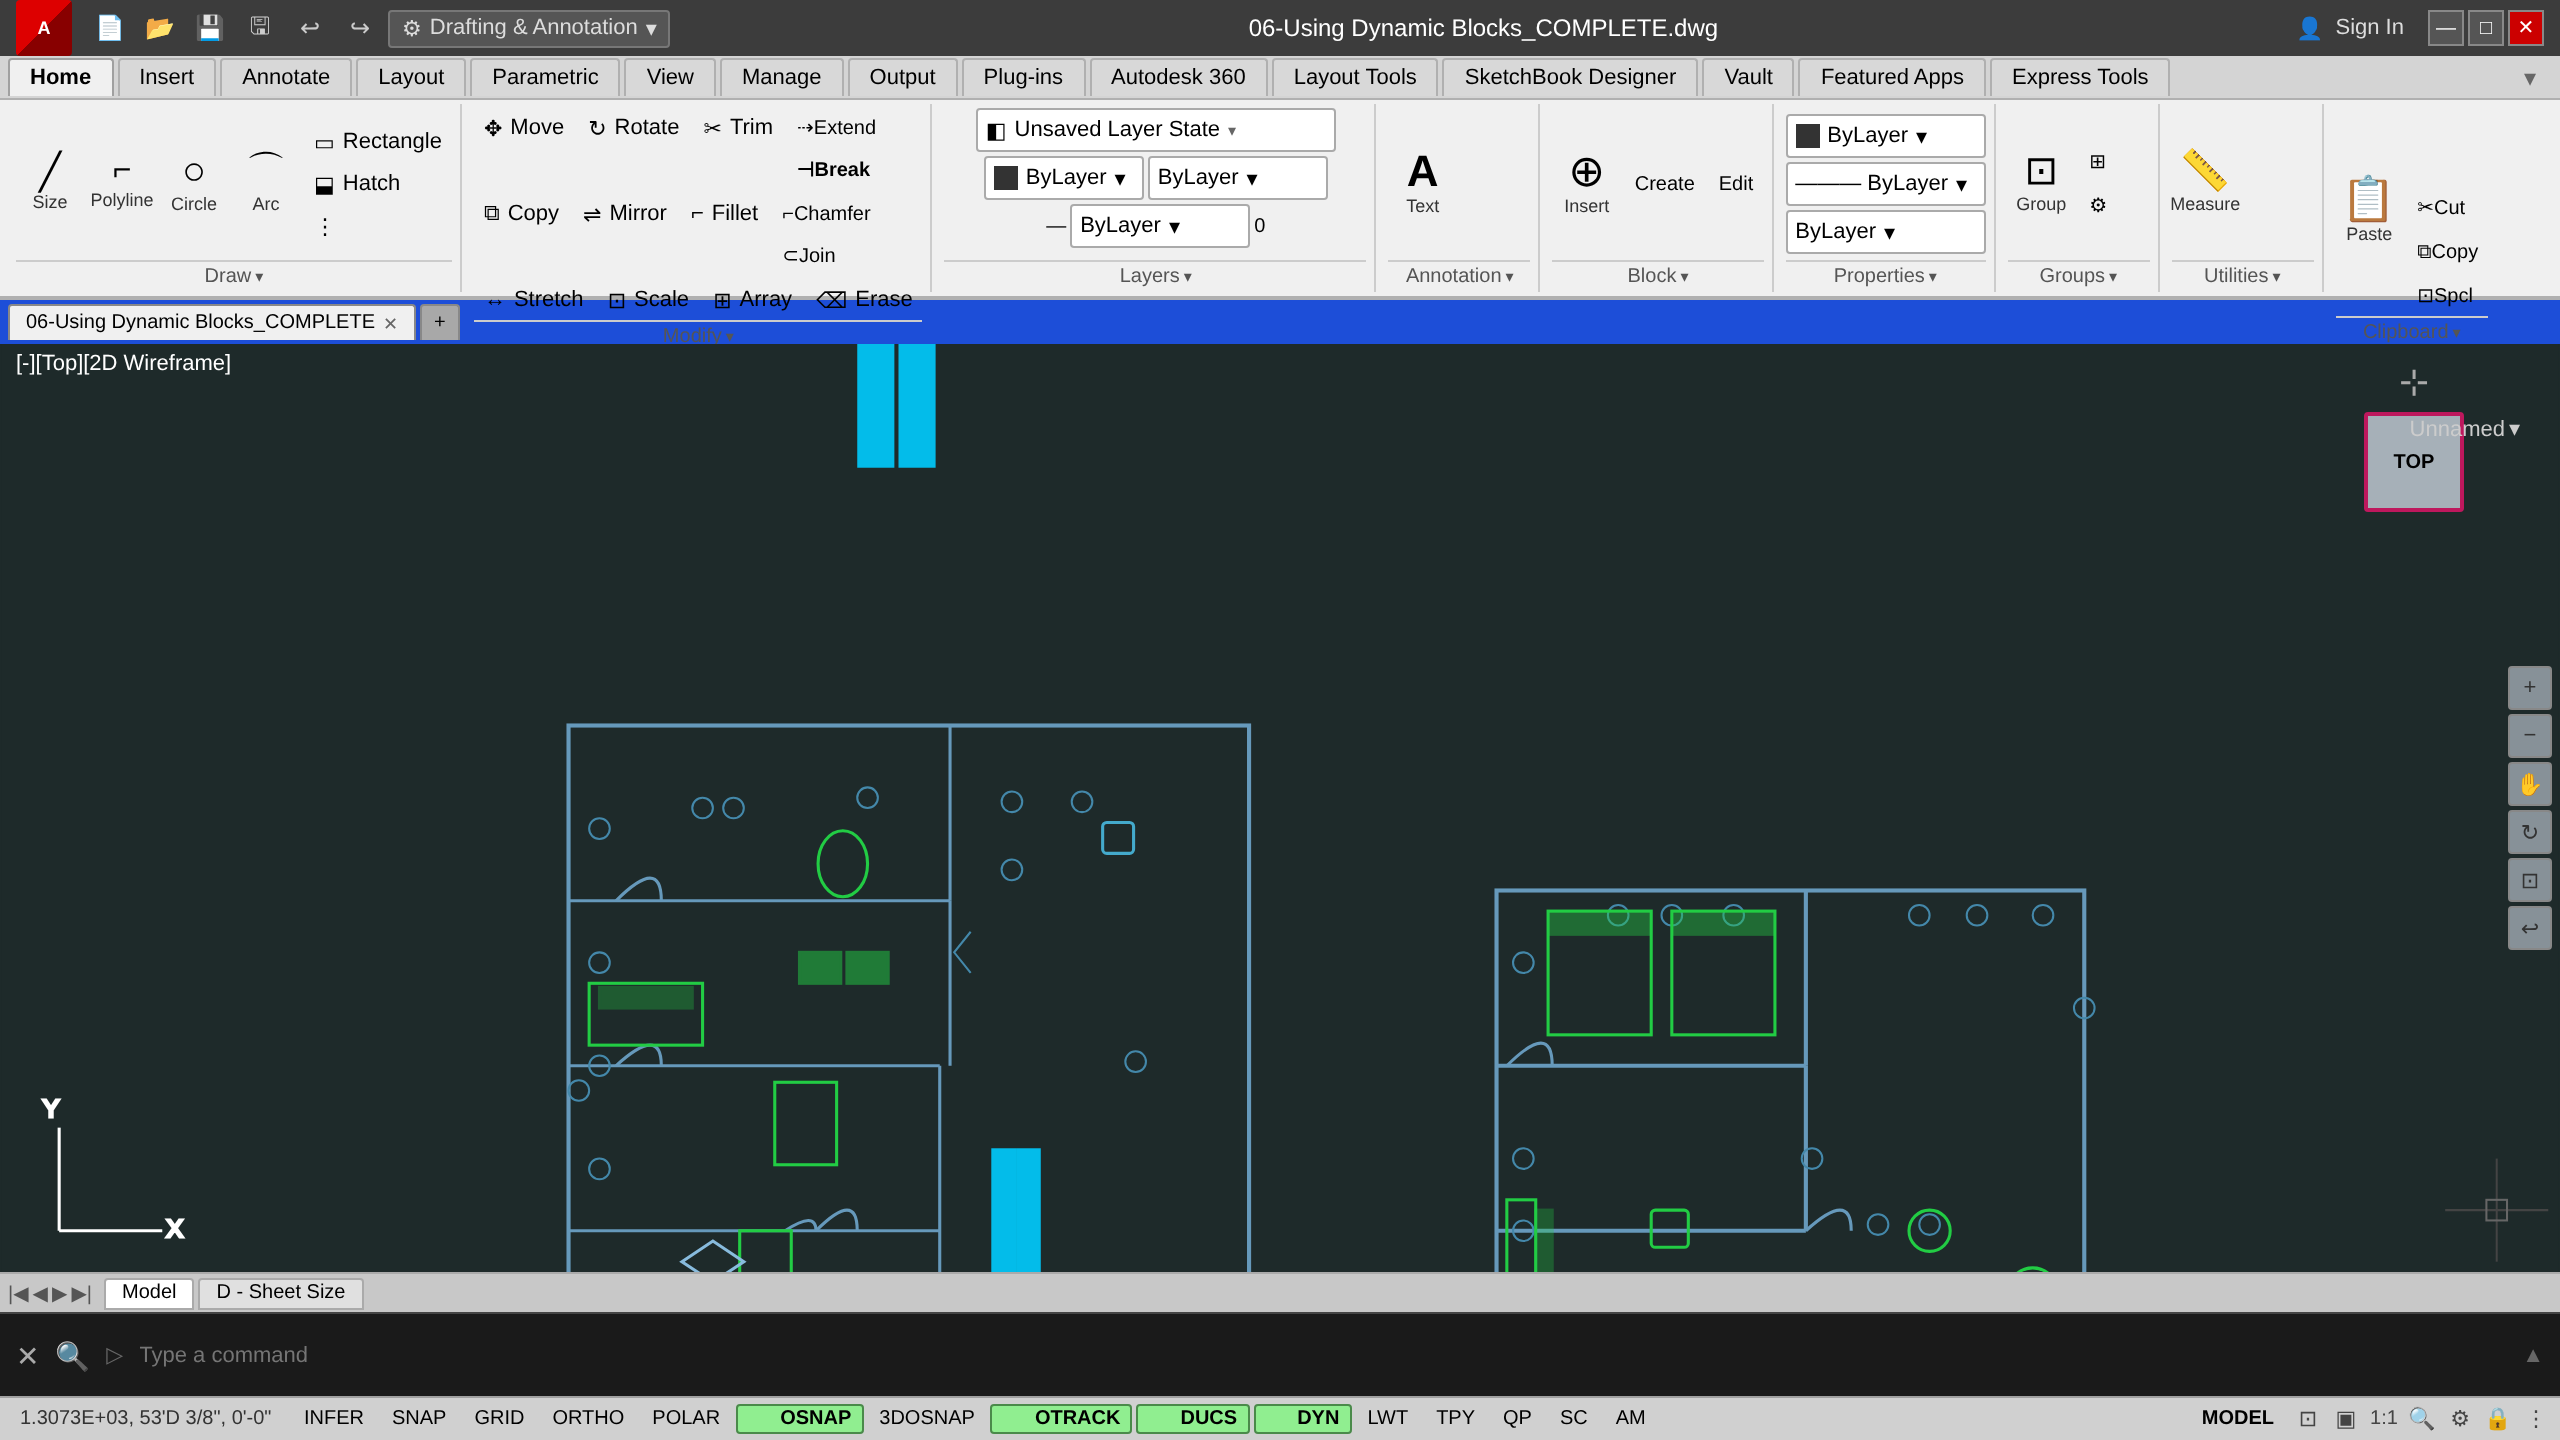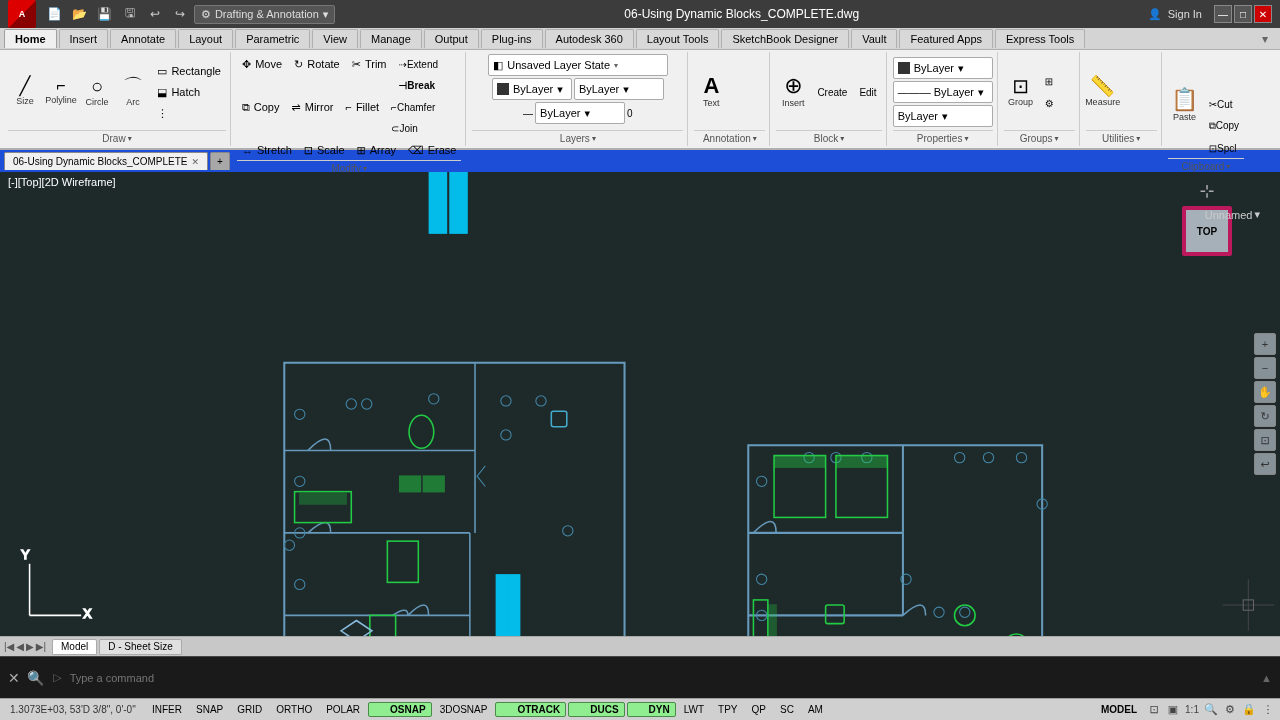--- a/index.html
+++ b/index.html
@@ -211,21 +211,21 @@
       display: flex;
       flex-direction: column;
       align-items: center;
       gap: 4px;
       z-index: 10;
     }
     .nav-cube-box {
       width: 50px;
       height: 50px;
       background: rgba(200,210,220,0.8);
-      border: 4px solid #be185d;
+      border: 2px solid #be185d;
       display: flex;
       align-items: center;
       justify-content: center;
       font-size: 10px;
       font-weight: bold;
       cursor: pointer;
       border-radius: 2px;
     }
 
     

